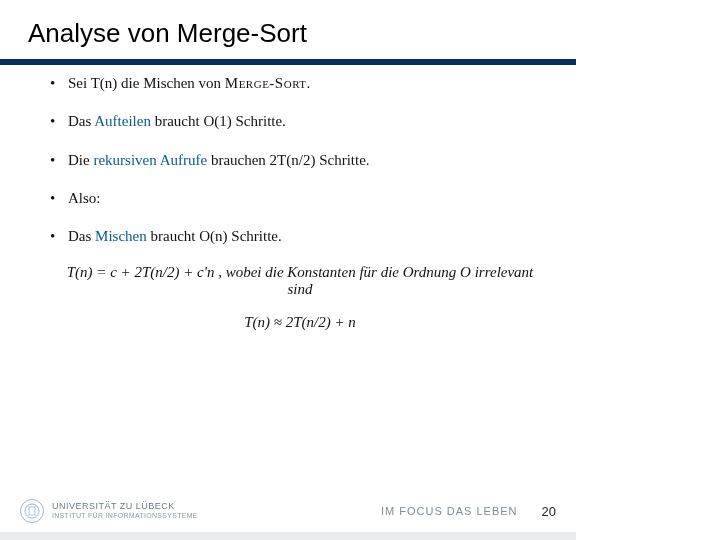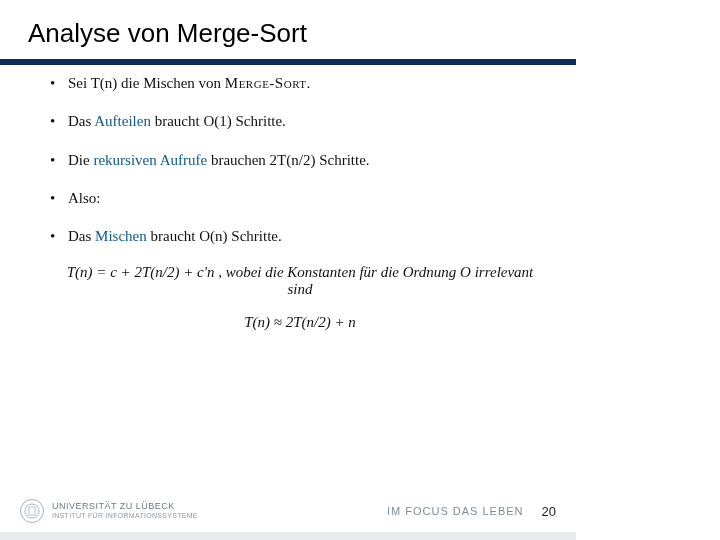--- a/index.html
+++ b/index.html
@@ -65,21 +65,21 @@
   }
   .footer-left { display: flex; align-items: center; gap: 8px; }
   .seal {
     width: 24px; height: 24px; border: 1px solid #9fb6c4; border-radius: 50%;
     display: flex; align-items: center; justify-content: center;
     color: #6a8699; font-size: 10px;
   }
   .uni-block { line-height: 1.1; }
   .uni-name { letter-spacing: 0.5px; font-size: 9px; color: #6a7a84; }
   .uni-inst { font-size: 7px; color: #8a9aa4; letter-spacing: 0.3px; }
-  .footer-right { margin-left: auto; display: flex; align-items: center; gap: 18px; }
+  .footer-right { margin-left: auto; display: flex; align-items: center; gap: 24px; }
   .motto { letter-spacing: 1px; font-size: 11px; color: #7d8d96; }
   .pagenum { font-size: 13px; color: #222; font-style: normal; font-family: Arial; }
   .bottom-bar {
     position: absolute; bottom: 0; left: 0; right: 0; height: 8px; background: #e9ebec;
   }
 </style>
 </head>
 <body>
 
 <div class="slide">

